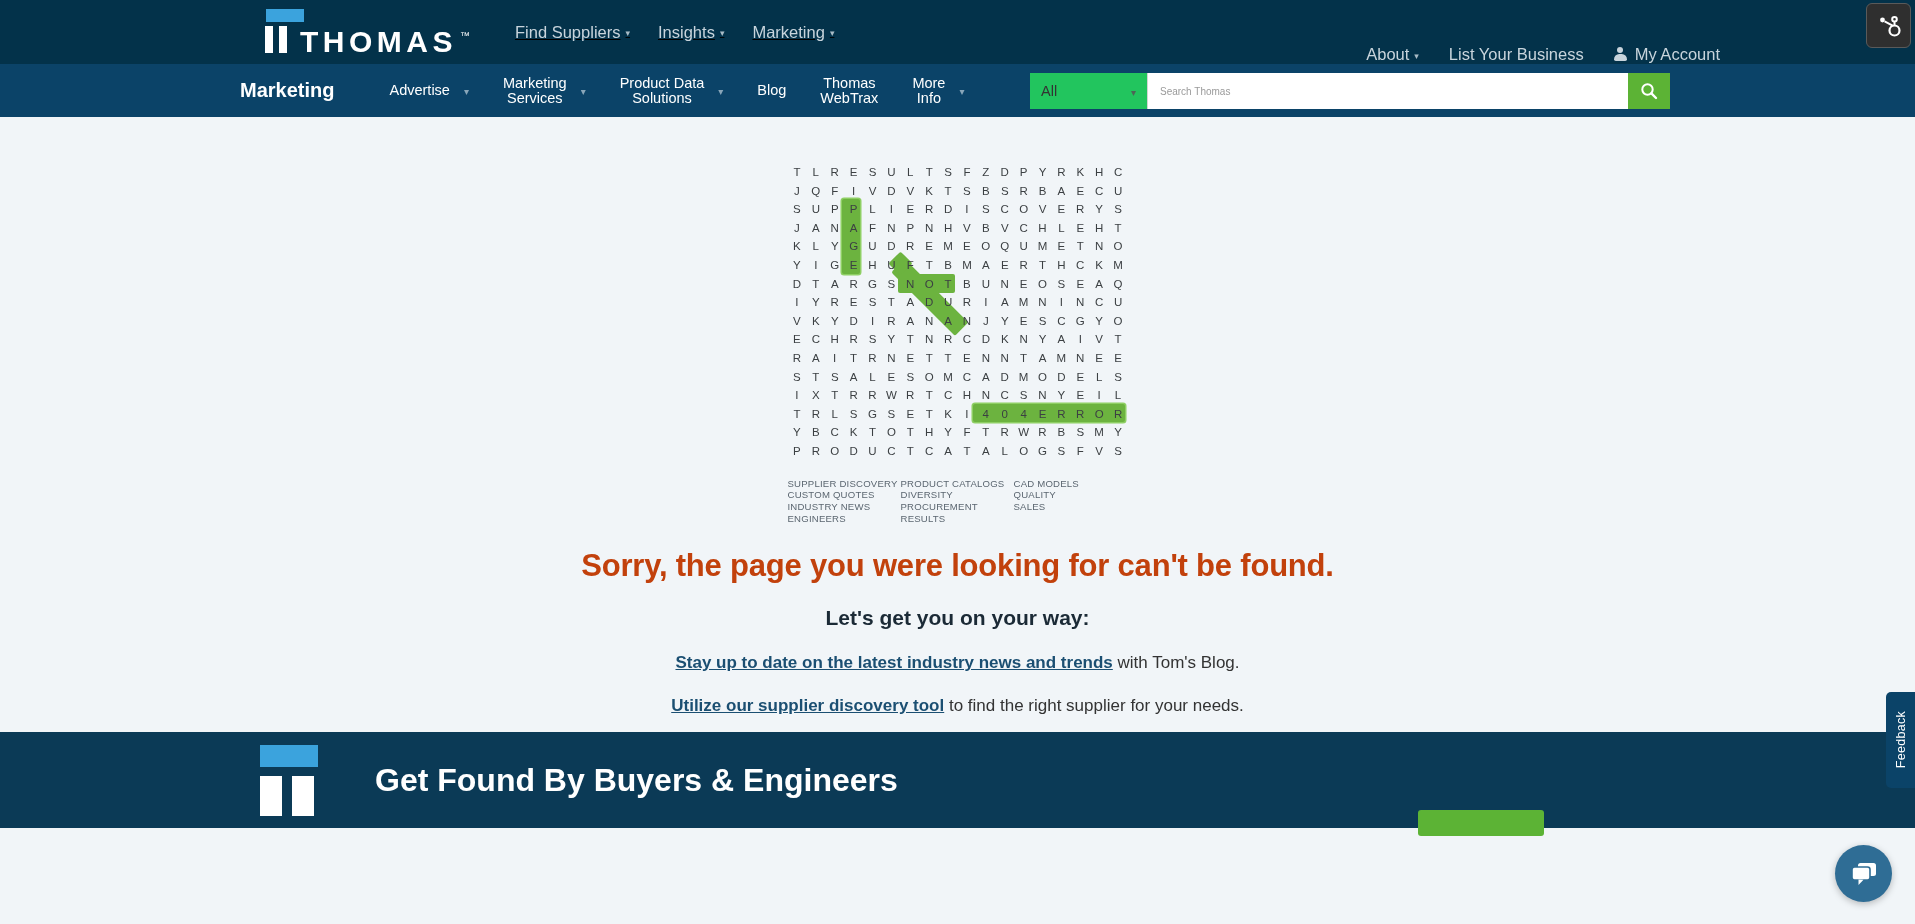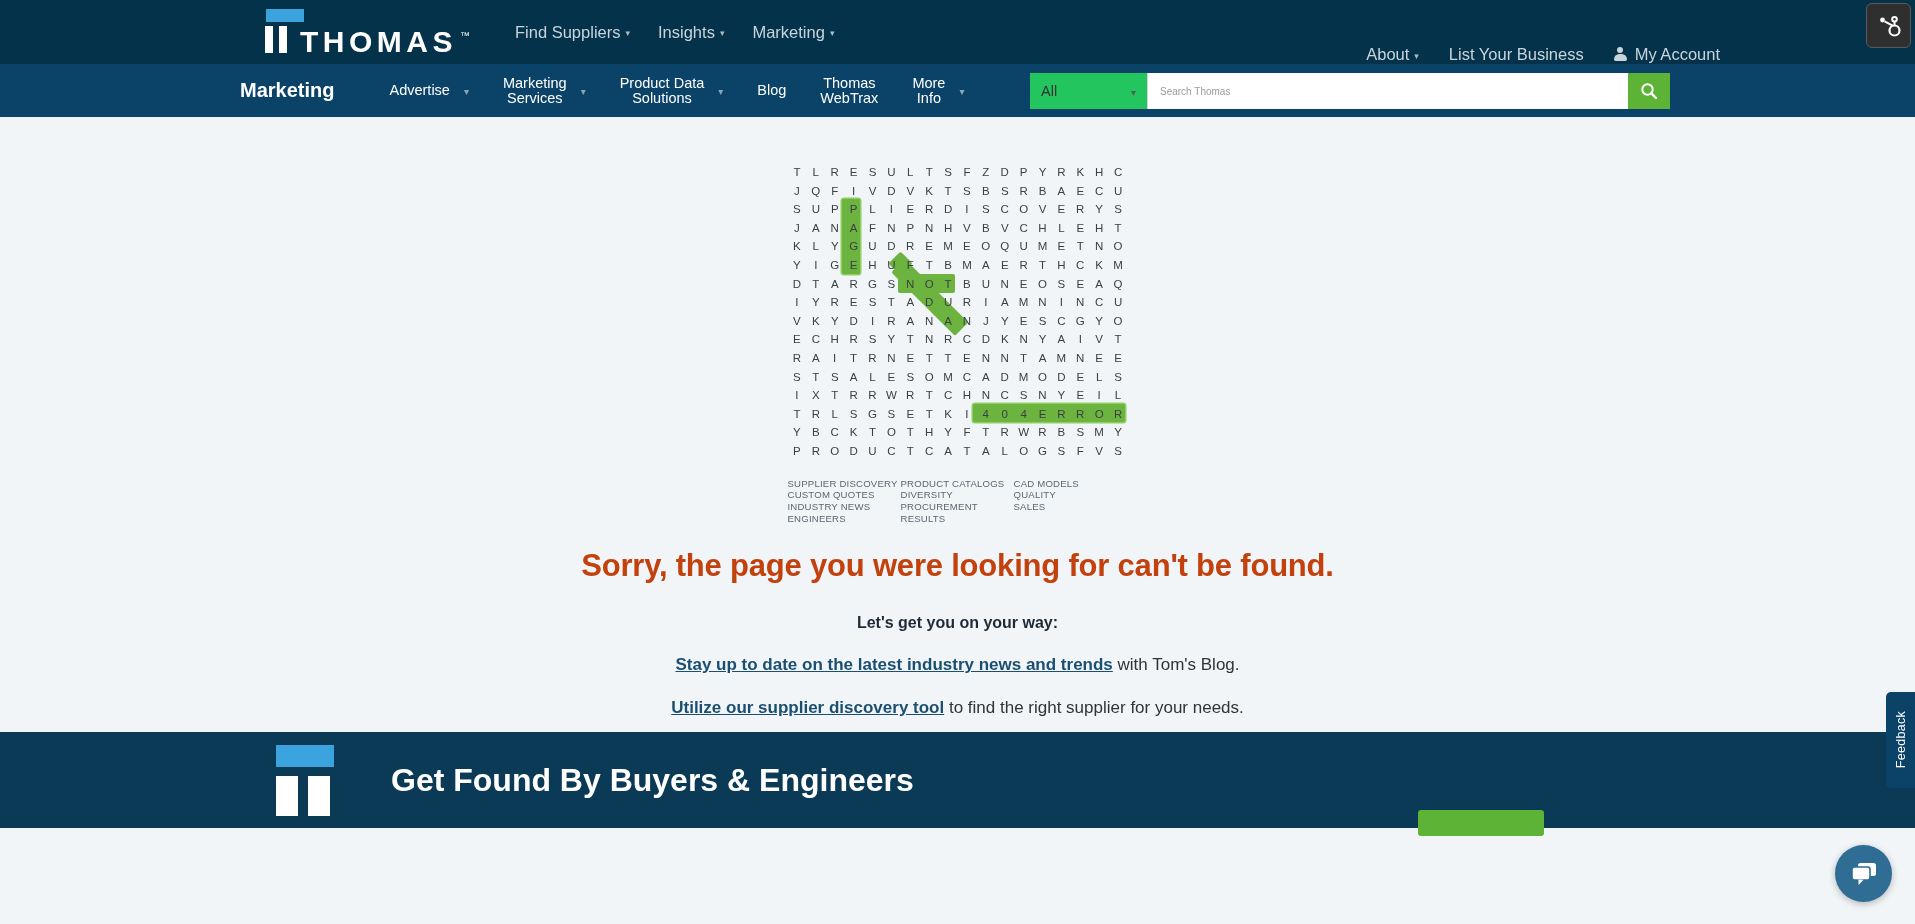--- a/index.html
+++ b/index.html
@@ -25,21 +25,21 @@
   .logo-row { display: flex; align-items: flex-end; }
   .logo-bars { display: flex; gap: 6px; margin-right: 13px; margin-bottom: 2px;}
   .logo-bar { width: 8px; height: 27px; background: #fff; }
   .logo-text {
     color: #fff; font-size: 30px; font-weight: bold;
     letter-spacing: 4.5px; line-height: 27px;
     font-family: "Liberation Sans", sans-serif;
   }
   .logo-tm { color: #fff; font-size: 10px; margin-left: 3px; margin-bottom: 14px; }
 
-  .topnav { display: flex; align-items: center; margin-left: 45px; gap: 28px; }
+  .topnav { display: flex; align-items: center; margin-left: 45px; gap: 28px; text-decoration: underline; }
   .topnav a, .utilnav a {
     color: #c8d4dc; font-size: 16.5px; text-decoration: none;
     display: flex; align-items: center; gap: 5px; white-space: nowrap;
   }
   .caret { font-size: 9px; opacity: .85; transform: translateY(1px); }
 
   .utilnav {
     position: absolute; right: 195px; top: 0; height: 64px;
     display: flex; align-items: flex-end; gap: 30px;
   }
@@ -122,32 +122,32 @@
   .word {
     font-size: 9.6px; color:#5b6670; letter-spacing: .2px;
     line-height: 11.9px; font-family:"Liberation Sans", sans-serif;
   }
 
   .headline {
     margin-top: 23px; font-size: 31px; font-weight: bold; color:#c2410c;
     text-align:center; letter-spacing: -.2px;
   }
   .subhead {
-    margin-top: 30px; font-size: 16px; font-weight: bold; color:#1b2a36;
+    margin-top: 22px; font-size: 21px; font-weight: bold; color:#1b2a36;
     text-align:center;
   }
   .linkline {
     margin-top: 23px; font-size: 17px; color:#333; text-align:center;
   }
   .linkline a { color:#1b4f72; text-decoration:underline; font-weight:bold; }
 
   
   .banner {
     position:absolute; left:0; right:0; bottom:0; height: 96px;
-    background:#0b3a56; display:flex; align-items:center;padding-left:16px;
+    background:#0b3a56; display:flex; align-items:center;
   }
   .banner-logo { margin-left: 260px; display:flex; flex-direction:column; }
   .banner-accent { width: 58px; height: 22px; background:#3ba3dd; margin-bottom: 9px; }
   .banner-bars { display:flex; gap: 10px; }
   .banner-bar { width: 22px; height: 40px; background:#fff; }
   .banner-title {
     margin-left: 57px; color:#fff; font-size: 32px; font-weight: bold;
   }
   .banner-cta {
     position:absolute; left: 1418px; top: 78px;

